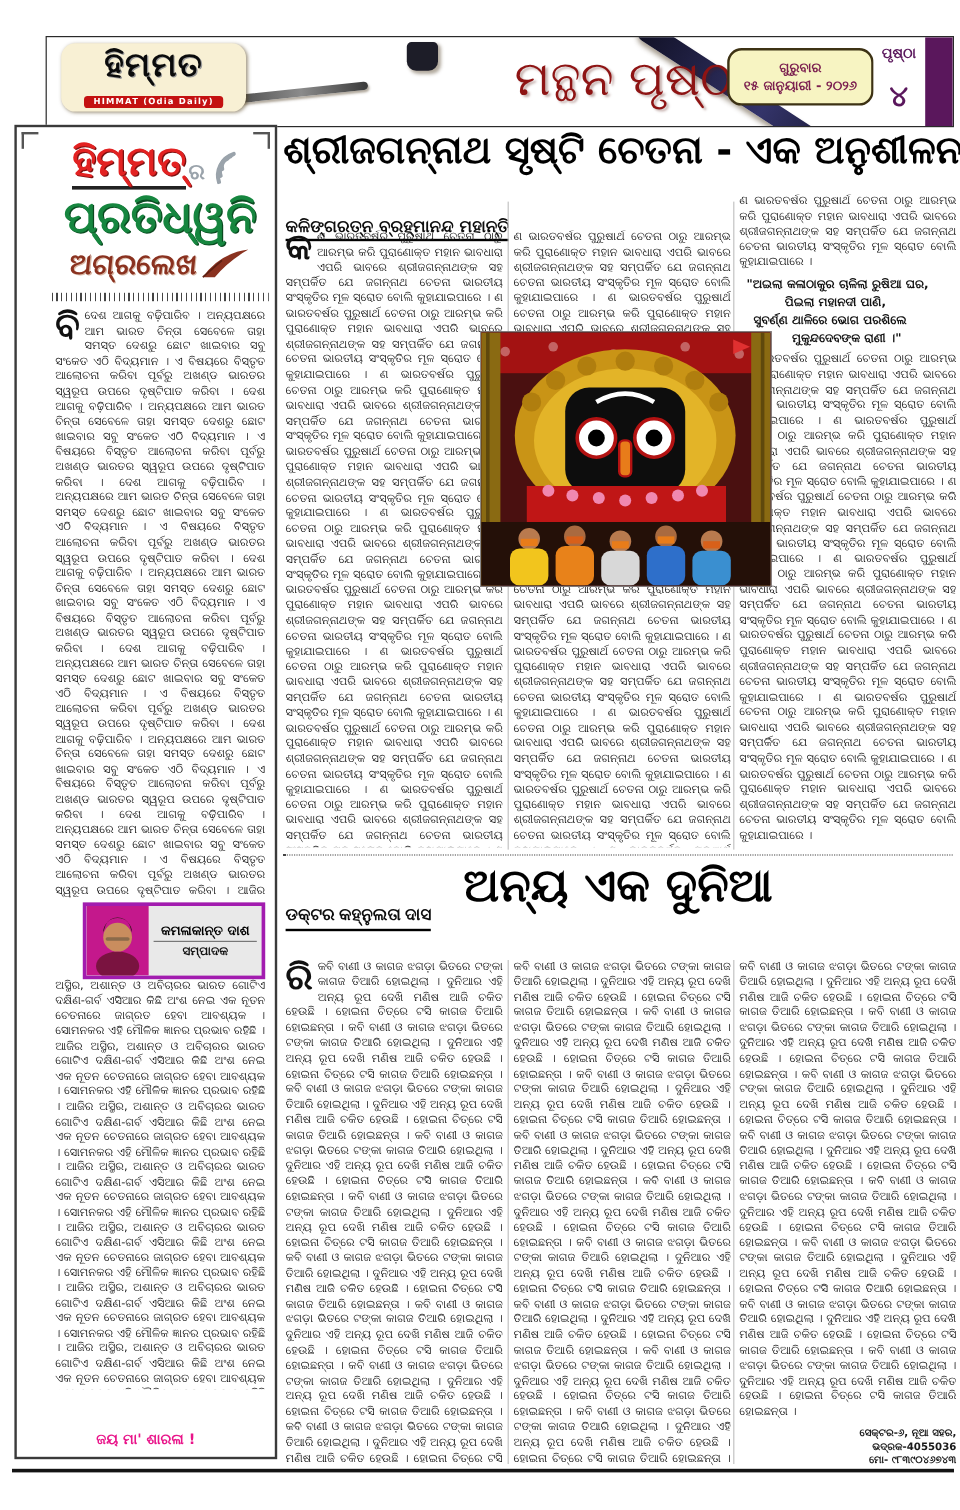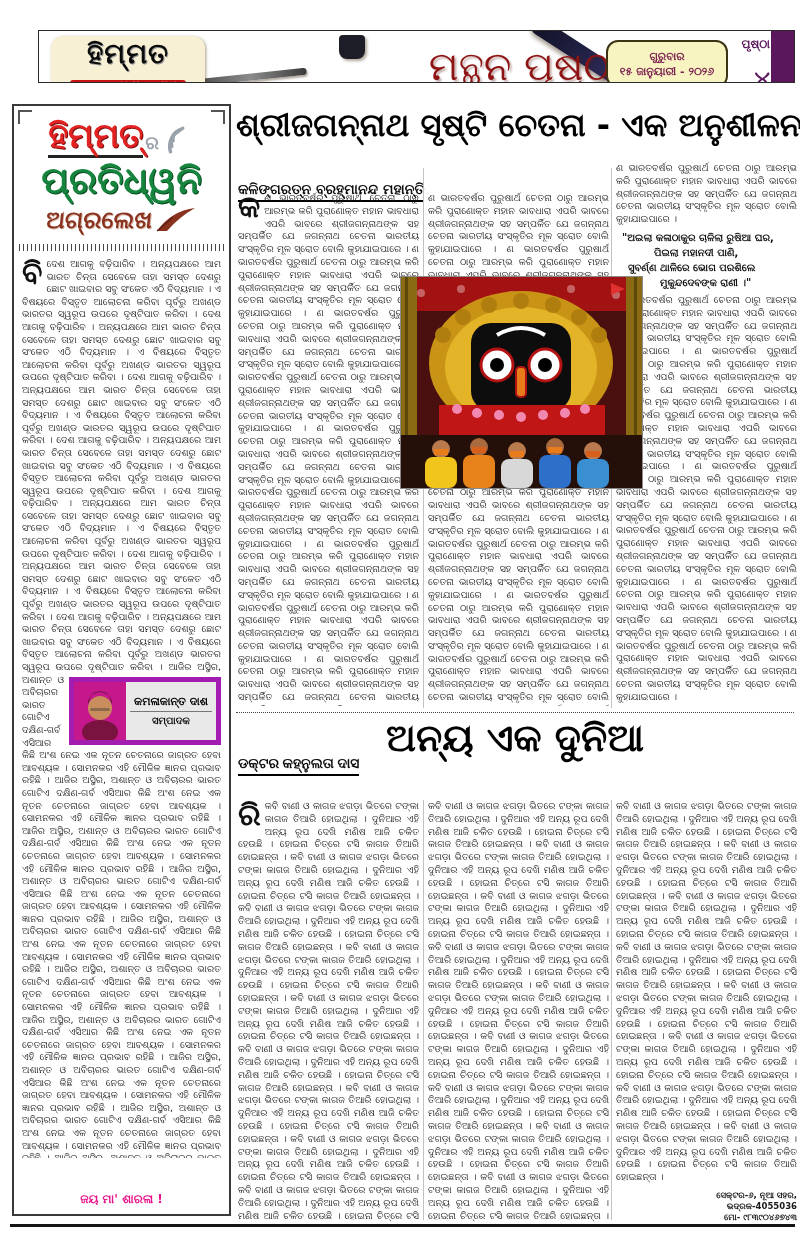--- a/index.html
+++ b/index.html
@@ -1,20 +1,20 @@
 <!DOCTYPE html>
 <html><head>
 <meta charset="utf-8">
 <style>
   * { margin:0; padding:0; box-sizing:border-box; }
   body { background:#ffffff; font-family:"DejaVu Sans", sans-serif; }
   .page { position:relative; width:800px; height:1258px; background:#fff; overflow:hidden; }
 
   
-  .masthead { position:absolute; left:38px; top:30px; width:757px; height:53px;
+  .masthead { position:absolute; left:38px; top:30px; width:757px; height:76px;
     border:1px solid #2a2a2a; overflow:hidden;
     background:linear-gradient(100deg,#ecdfc2 0%,#dccb a 0,#dccaa6 38%,#cdb890 62%,#e6d8b8 100%); }
   .pen-big { position:absolute; left:498px; top:-16px; width:225px; height:17px;
     background:linear-gradient(90deg,#101024,#34346a 55%,#0d0d1c); border-radius:9px;
     transform:rotate(33deg); transform-origin:left top; box-shadow:2px 3px 4px rgba(60,40,10,.45); }
   .pen-big::after { content:""; position:absolute; right:-16px; top:3px; border-left:18px solid #c8a23a;
     border-top:6px solid transparent; border-bottom:6px solid transparent; }
   .pen-small { position:absolute; left:128px; top:44px; width:140px; height:7px;
     background:linear-gradient(90deg,#2b2b2b,#8b8b8b 60%,#3a3a3a); border-radius:4px;
     transform:rotate(-6deg); box-shadow:1px 2px 2px rgba(60,40,10,.4); }
@@ -29,48 +29,48 @@
     padding:1px 8px; border-radius:3px; letter-spacing:1px; white-space:nowrap; }
   .banner-title { position:absolute; left:340px; top:6px; width:290px; text-align:center;
     font-size:40px; font-weight:400; color:#8e1414; line-height:58px;
     text-shadow:2px 2px 2px rgba(90,30,20,.35); white-space:nowrap; }
   .datebox { position:absolute; right:66px; top:9px; width:122px; height:48px;
     background:#f7f4c2; border:2px solid #3d3214; border-radius:12px;
     display:flex; flex-direction:column; align-items:center; justify-content:center; gap:2px; }
   .datebox .day { font-size:11px; font-weight:bold; color:#7c2050; }
   .datebox .date { font-size:11px; font-weight:bold; color:#7c2050; }
   .pagebox { position:absolute; right:24px; top:5px; width:42px; height:57px; background:#ffffff;
-    border-radius:4px; display:flex; flex-direction:column; align-items:flex-end; justify-content:center;gap:16px; }
+    border-radius:4px; display:flex; flex-direction:column; align-items:center; justify-content:center;gap:16px; }
   .pagebox .plabel { font-size:12px; font-weight:bold; color:#5a175c; }
   .pagebox .pnum { font-size:24px; font-weight:800; color:#5a175c; line-height:26px; }
   .purple-end { position:absolute; right:0; top:0; width:23px; height:100%; background:#5a175c; }
 
   
   .sidebar { position:absolute; left:12px; top:104px; width:219px; height:1112px;
-    border:2px solid #3a3a3a; background:#fff; }
+    border:2px solid #3a3a3a; background:#fff;padding-left:24px; }
   .corner { position:absolute; width:14px; height:14px; border-color:#555; }
   .corner.tl { left:4px; top:4px; border-left:2px solid #555; border-top:2px solid #555; }
   .corner.tr { right:4px; top:4px; border-right:2px solid #555; border-top:2px solid #555; }
   .side-logo { position:relative; padding:10px 6px 4px 6px; text-align:center; }
   .slg-row1 { display:flex; align-items:flex-end; justify-content:center; gap:2px; }
   .slg-main { font-size:34px; font-weight:800; color:#e32222; line-height:36px;
     text-shadow:1px 1px 0 #7a1010; border-bottom:3px solid #222; padding-bottom:2px; }
   .slg-r { font-size:18px; font-weight:700; color:#9aa3ab; padding-bottom:4px; }
   .slg-wifi { width:34px; height:34px; transform:rotate(-18deg); margin-bottom:8px; }
   .slg-row2 { margin-top:2px; font-size:37px; font-weight:800; color:#16863f; line-height:42px;
     text-shadow:1px 1px 0 #0a4a20, -1px -1px 0 #ffffff; }
   .slg-row3 { margin-top:4px; display:flex; align-items:center; justify-content:center; gap:2px; }
   .slg-agralekha { font-size:24px; font-weight:800; color:#8a3220; transform:skewX(-6deg);
     text-shadow:1px 1px 0 #d9b9a8; }
   .dotbar { height:7px; margin:6px 5px 2px 5px;
     background:repeating-linear-gradient(90deg,#444 0 1px,transparent 1px 4px); }
   .side-text { padding:5px 8px 4px 8px; font-size:9.5px; line-height:12.6px; text-align:justify;
     color:#191919; height:905px; overflow:hidden; }
   .dropcap { float:left; font-size:30px; line-height:30px; font-weight:700; padding:0 4px 0 0; color:#111; }
-  .author-box { float:right; width:152px; margin:3px 0 0 5px; border:5px solid #a21caf;
+  .author-box { float:right; width:152px; margin:3px 0 0 5px; border:3px solid #a21caf;
     background:#e9e9e9; display:flex; align-items:stretch; }
   .author-photo { width:52px; height:58px; flex:0 0 52px; }
   .author-meta { flex:1; display:flex; flex-direction:column; align-items:center; justify-content:center; }
   .author-name { font-size:11px; font-weight:800; color:#000; border-bottom:1px solid #777;
     padding:2px 4px; width:92%; text-align:center; }
   .author-role { font-size:10px; font-weight:700; color:#111; padding-top:3px; }
   .side-closing { position:absolute; left:0; right:0; bottom:8px; text-align:center;
     font-size:12px; font-weight:800; color:#e9158a; }
 
   

